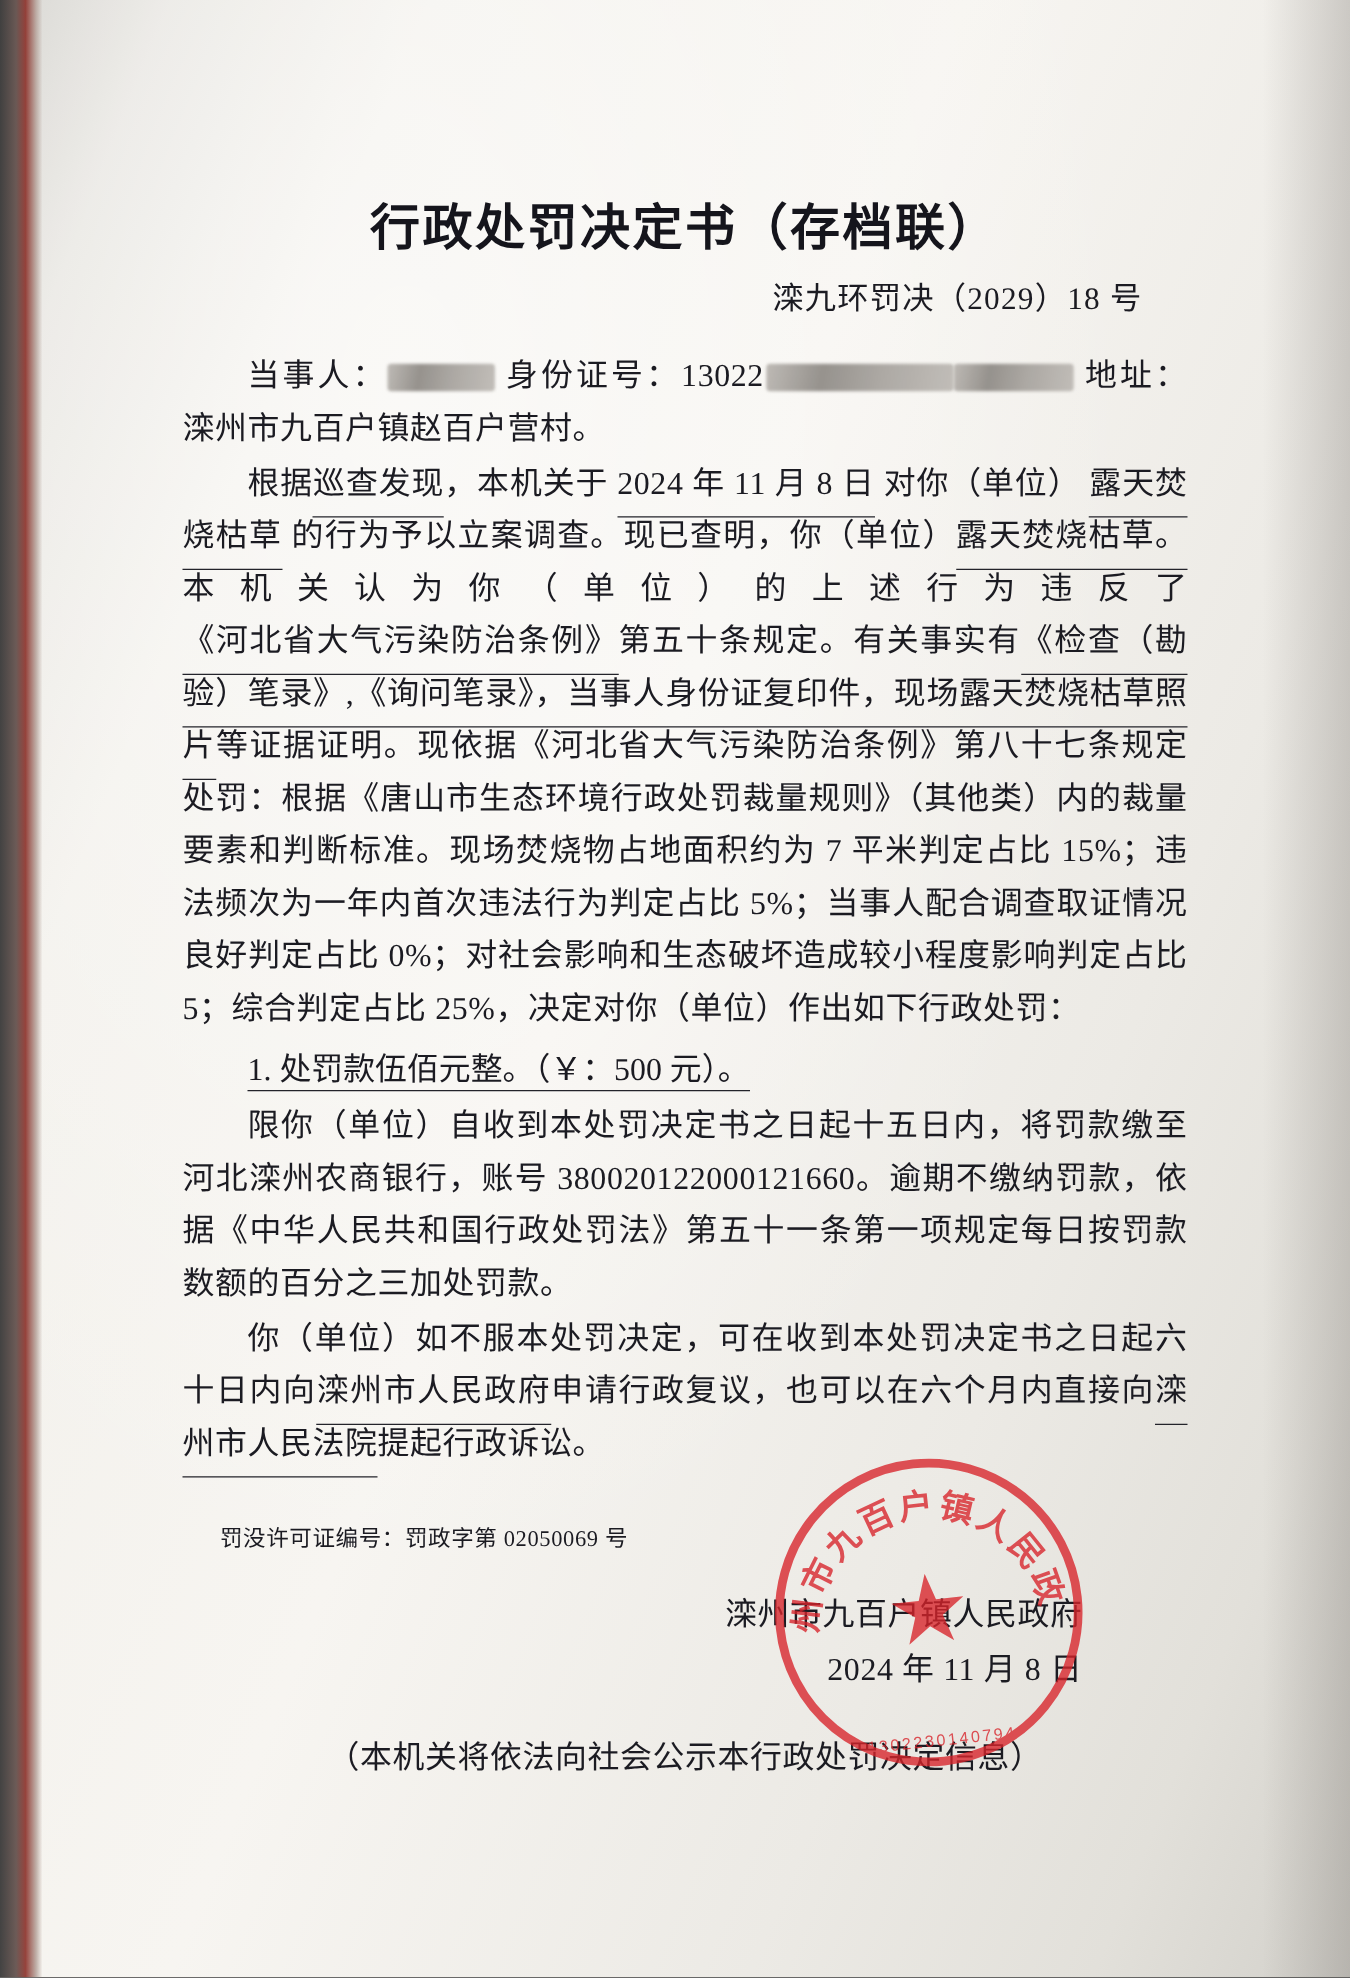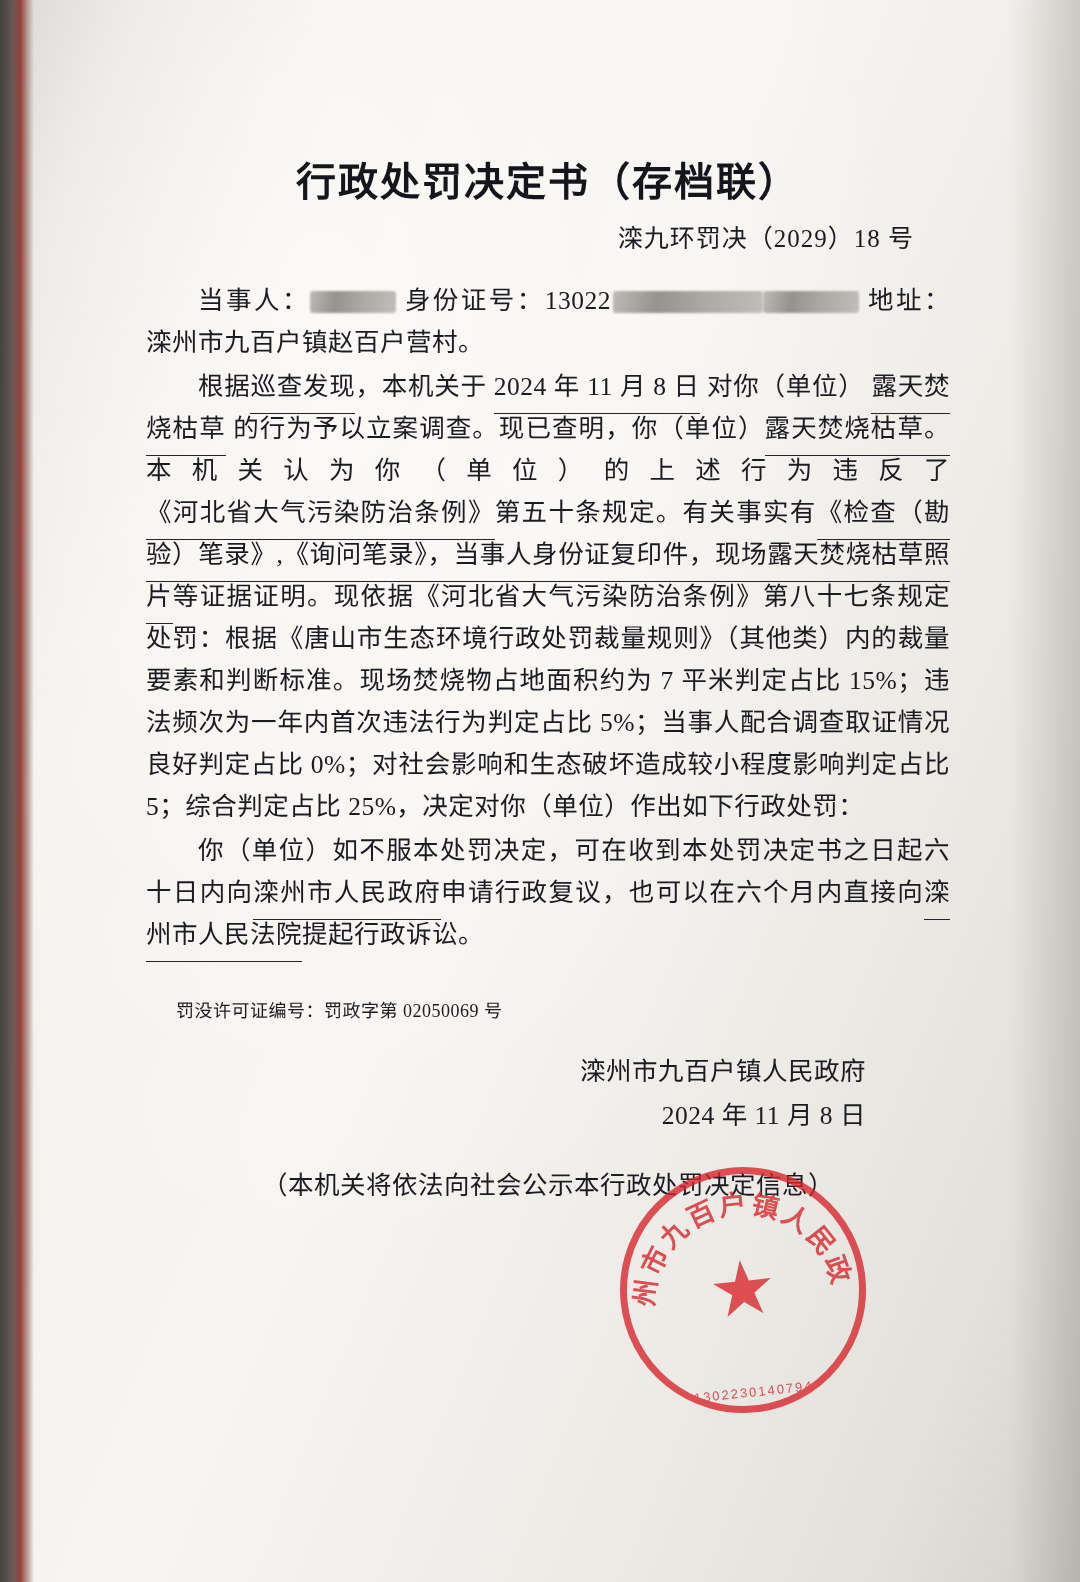--- a/index.html
+++ b/index.html
@@ -186,21 +186,23 @@
     <div class="doc-number">滦九环罚决（2029）18 号</div>
 
     <p class="para indent">
       <span>当事人：</span><span class="redact name"></span>
       <span>身份证号：</span><span>13022</span><span class="redact id"></span><span class="redact id2"></span>
       <span>地址：</span><span>滦州市九百户镇赵百户营村。</span>
     </p>
 
     <p class="para indent" id="investigation-paragraph"><span>根据</span><span class="u">巡查发现</span><span>，本机关于 </span><span class="u">2024 年 11 月 8 日</span><span> 对你（单位） </span><span class="u">露天焚烧枯草</span><span> 的行为予以立案调查。现已查明，你（单位）</span><span class="u">露天焚烧枯草。</span><span> 本机关认为你（单位）的上述行为违反了</span><span class="u">《河北省大气污染防治条例》</span><span>第五十条规定。有关事实有</span><span class="u">《检查（勘验）笔录》,《询问笔录》，当事人身份证复印件，现场露天焚烧枯草照片</span><span>等证据证明。现依据《河北省大气污染防治条例》第八十七条规定处罚：根据《唐山市生态环境行政处罚裁量规则》（其他类）内的裁量要素和判断标准。现场焚烧物占地面积约为 7 平米判定占比 15%；违法频次为一年内首次违法行为判定占比 5%；当事人配合调查取证情况良好判定占比 0%；对社会影响和生态破坏造成较小程度影响判定占比 5；综合判定占比 25%，决定对你（单位）作出如下行政处罚：</span></p>
 
-
+    <div class="fine-line"><span class="u">1. 处罚款伍佰元整。（￥：500 元）。</span></div>
+
+    <p class="para indent">限你（单位）自收到本处罚决定书之日起十五日内，将罚款缴至河北滦州农商银行，账号 380020122000121660。逾期不缴纳罚款，依据《中华人民共和国行政处罚法》第五十一条第一项规定每日按罚款数额的百分之三加处罚款。</p>
 
     <p class="para indent" id="review-paragraph"><span>你（单位）如不服本处罚决定，可在收到本处罚决定书之日起六十日内向</span><span class="u">滦州市人民政府</span><span>申请行政复议，也可以在六个月内直接向</span><span class="u">滦州市人民法院</span><span>提起行政诉讼。</span></p>
 
 
     <div class="license">
       <span>罚没许可证编号：</span><span>罚政字第 02050069 号</span>
     </div>
 
     <div class="signature">
       <div>滦州市九百户镇人民政府</div>

